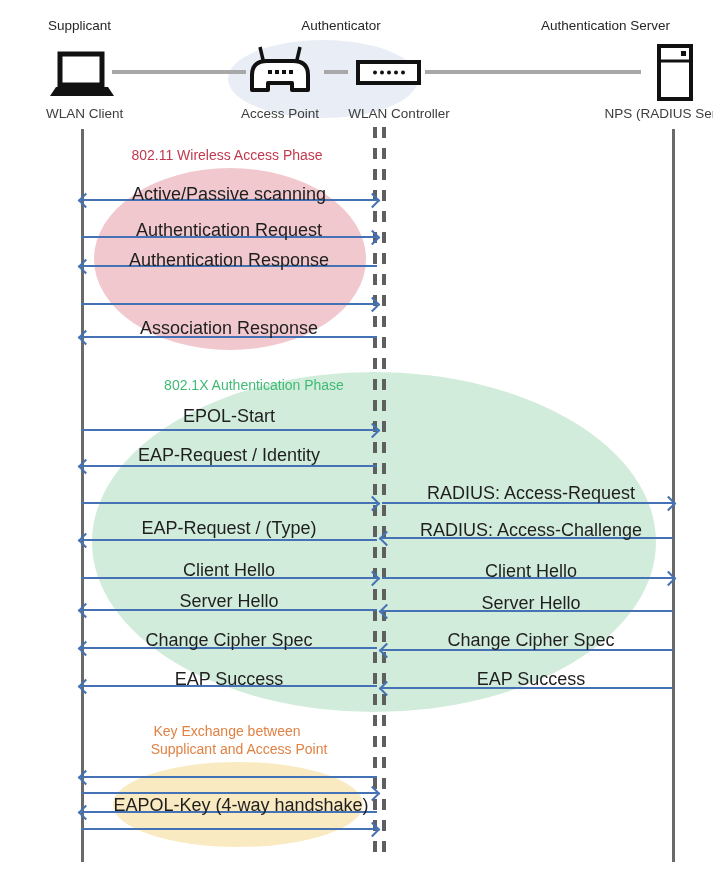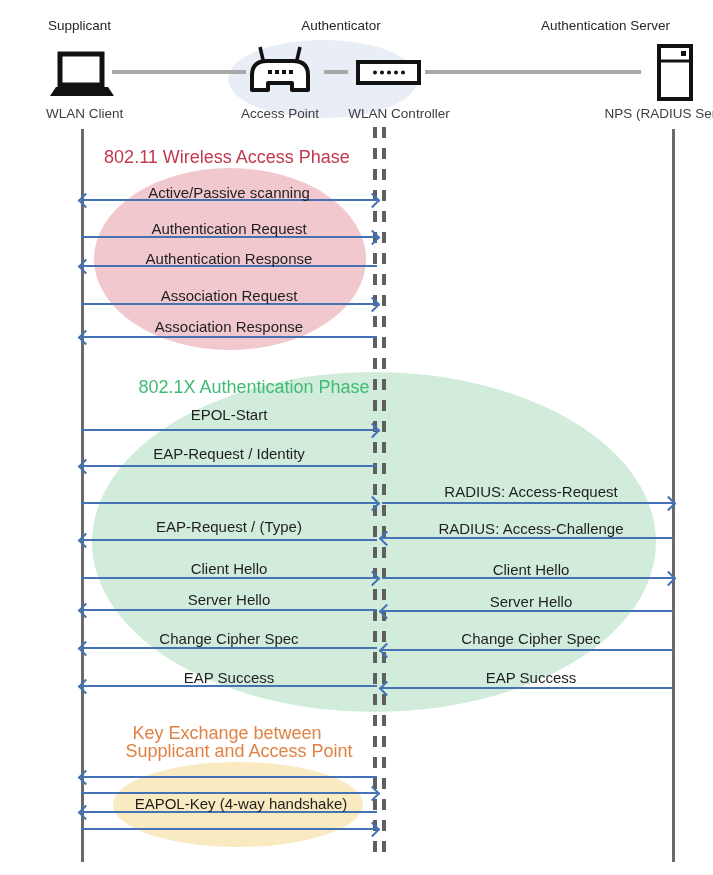--- a/index.html
+++ b/index.html
@@ -16,22 +16,22 @@
   
   .lifeline{position:absolute;width:3px;background:#6a6a6a;z-index:2;}
   .dashline{position:absolute;width:4px;z-index:2;
     background:repeating-linear-gradient(to bottom,#5f5f5f 0 11px,transparent 11px 21px);}
   
   .connector{position:absolute;height:4px;background:#a8a8a8;top:70px;z-index:1;}
   
   .role-title{position:absolute;top:18px;font-size:13.5px;color:#262626;z-index:5;white-space:nowrap;}
   .dev-label{position:absolute;top:106px;font-size:13.5px;color:#3d3d3d;z-index:5;white-space:nowrap;}
   .center{text-align:center;}
-  .msg-label{position:absolute;font-size:15px;color:#1f1f1f;text-align:center;z-index:5;white-space:nowrap;}
-  .phase-title{position:absolute;font-size:18px;text-align:center;z-index:5;white-space:nowrap;}
+  .msg-label{position:absolute;font-size:18px;color:#1f1f1f;text-align:center;z-index:5;white-space:nowrap;}
+  .phase-title{position:absolute;font-size:14px;text-align:center;z-index:5;white-space:nowrap;}
   .pt-red{color:#c0394d;}
   .pt-green{color:#3fbb74;}
   .pt-orange{color:#e08244;}
   
   .arrow{position:absolute;height:0;border-top:2px solid #4472b4;z-index:4;}
   .ah{position:absolute;width:9px;height:9px;}
   .ah.r{right:-1px;top:-6px;border-top:2.5px solid #4472b4;border-right:2.5px solid #4472b4;transform:rotate(45deg);}
   .ah.l{left:-1px;top:-6px;border-top:2.5px solid #4472b4;border-left:2.5px solid #4472b4;transform:rotate(-45deg);}
   .icon{position:absolute;z-index:3;}
 </style>
@@ -92,21 +92,20 @@
   <div class="lifeline" style="left:636px;top:129px;height:733px;"></div>
 
   <div class="phase-title pt-red" style="left:45px;width:292px;top:147px;">802.11 Wireless Access Phase</div>
   <div class="phase-title pt-green" style="left:62px;width:312px;top:377px;">802.1X Authentication Phase</div>
   <div class="phase-title pt-orange" style="left:45px;width:292px;top:723px;">Key Exchange between</div>
   <div class="phase-title pt-orange" style="left:57px;width:292px;top:741px;">Supplicant and Access Point</div>
 
   <div class="msg-label" style="left:45px;width:296px;top:184px;">Active/Passive scanning</div>
   <div class="msg-label" style="left:45px;width:296px;top:220px;">Authentication Request</div>
   <div class="msg-label" style="left:45px;width:296px;top:250px;">Authentication Response</div>
-  <div class="msg-label" style="left:45px;width:296px;top:287px;">Association Request</div>
   <div class="msg-label" style="left:45px;width:296px;top:318px;">Association Response</div>
   <div class="msg-label" style="left:45px;width:296px;top:406px;">EPOL-Start</div>
   <div class="msg-label" style="left:45px;width:296px;top:445px;">EAP-Request / Identity</div>
   <div class="msg-label" style="left:45px;width:296px;top:518px;">EAP-Request / (Type)</div>
   <div class="msg-label" style="left:45px;width:296px;top:560px;">Client Hello</div>
   <div class="msg-label" style="left:45px;width:296px;top:591px;">Server Hello</div>
   <div class="msg-label" style="left:45px;width:296px;top:630px;">Change Cipher Spec</div>
   <div class="msg-label" style="left:45px;width:296px;top:669px;">EAP Success</div>
   <div class="msg-label" style="left:58px;width:294px;top:795px;">EAPOL-Key (4-way handshake)</div>
 

